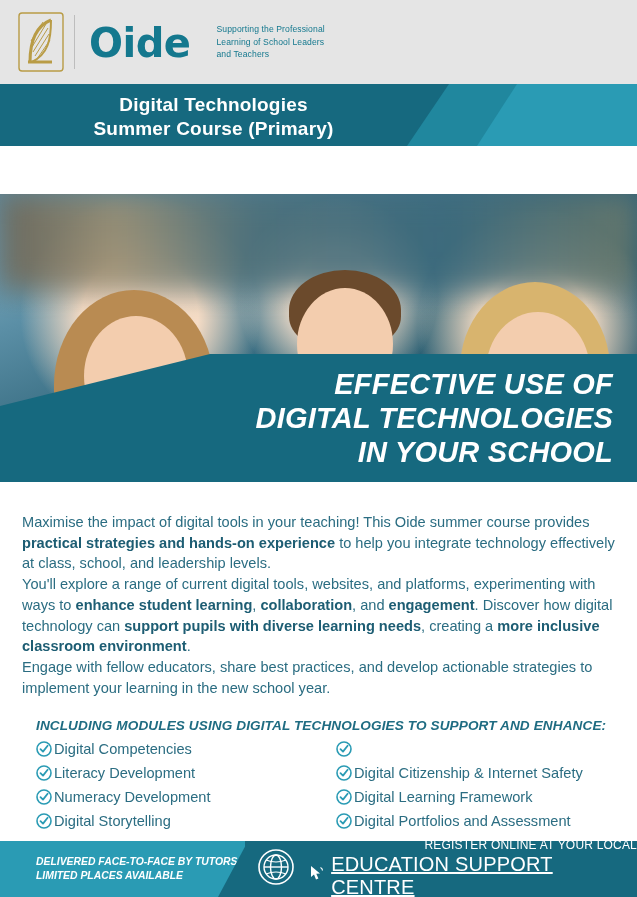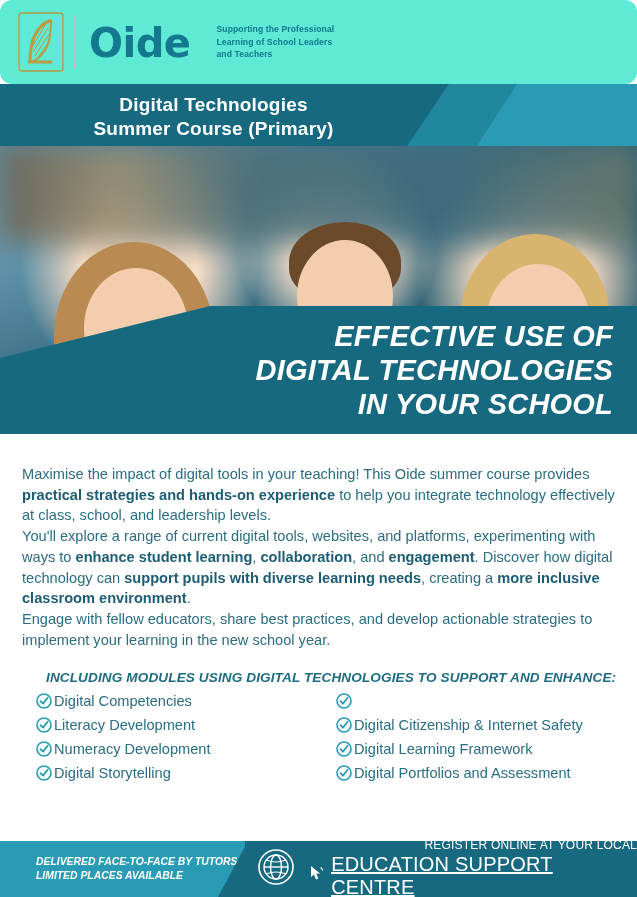--- a/index.html
+++ b/index.html
@@ -17,22 +17,21 @@
     background: #ffffff;
   }
 
   
   .logo-bar {
     position: relative;
     height: 84px;
     display: flex;
     align-items: center;
     padding: 0 18px;
-    background: #5eead4;
-    border-radius: 12px;
+    background: #e5e5e5;
   }
   .harp {
     width: 46px;
     height: 60px;
     flex: 0 0 46px;
     position: relative;
   }
   .harp svg { display: block; }
   .divider-v {
     width: 1px;
@@ -56,21 +55,21 @@
     line-height: 1.45;
     color: #2b2b2b;
     font-weight: bold;
     letter-spacing: 0.1px;
   }
   .eng-text {
     margin-left: 26px;
     font-size: 8.6px;
     line-height: 1.45;
     color: #14788e;
-    font-weight: bold;
+    font-weight: normal;
     letter-spacing: 0.1px;
   }
 
   
   .title-band {
     position: relative;
     height: 62px;
     background: #16697f;
     color: #ffffff;
     overflow: hidden;
@@ -104,20 +103,21 @@
     font-weight: bold;
     letter-spacing: 0.2px;
   }
 
   
   .hero {
     position: relative;
     height: 288px;
     overflow: hidden;
     background: #2f4f62;
+    margin-top: 48px;
   }
   .hero-photo {
     position: absolute;
     inset: 0;
     background:
       radial-gradient(circle at 22% 42%, rgba(255,225,200,0.95) 0 58px, rgba(255,225,200,0) 120px),
       radial-gradient(circle at 53% 36%, rgba(255,228,205,0.9) 0 46px, rgba(255,228,205,0) 100px),
       radial-gradient(circle at 84% 46%, rgba(255,226,200,0.92) 0 56px, rgba(255,226,200,0) 118px),
       linear-gradient(160deg, #8fb9c9 0%, #5b8fa6 26%, #2e6377 55%, #1d4a5c 100%);
   }
@@ -208,21 +208,21 @@
     color: #2b6d82;
     font-size: 14.6px;
     line-height: 1.42;
     margin-top: 8px;
   }
   .body-copy p { margin-bottom: 0px; }
   .body-copy b { color: #1d5d73; font-weight: bold; }
 
   
   .modules-head {
-    margin: 20px 0 8px 46px;
+    margin: 20px 0 8px 36px;
     font-size: 13.6px;
     font-style: italic;
     font-weight: bold;
     color: #1f6c82;
     letter-spacing: 0.1px;
   }
   .modules {
     display: grid;
     grid-template-columns: 300px 1fr;
     padding: 0 20px 0 36px;

